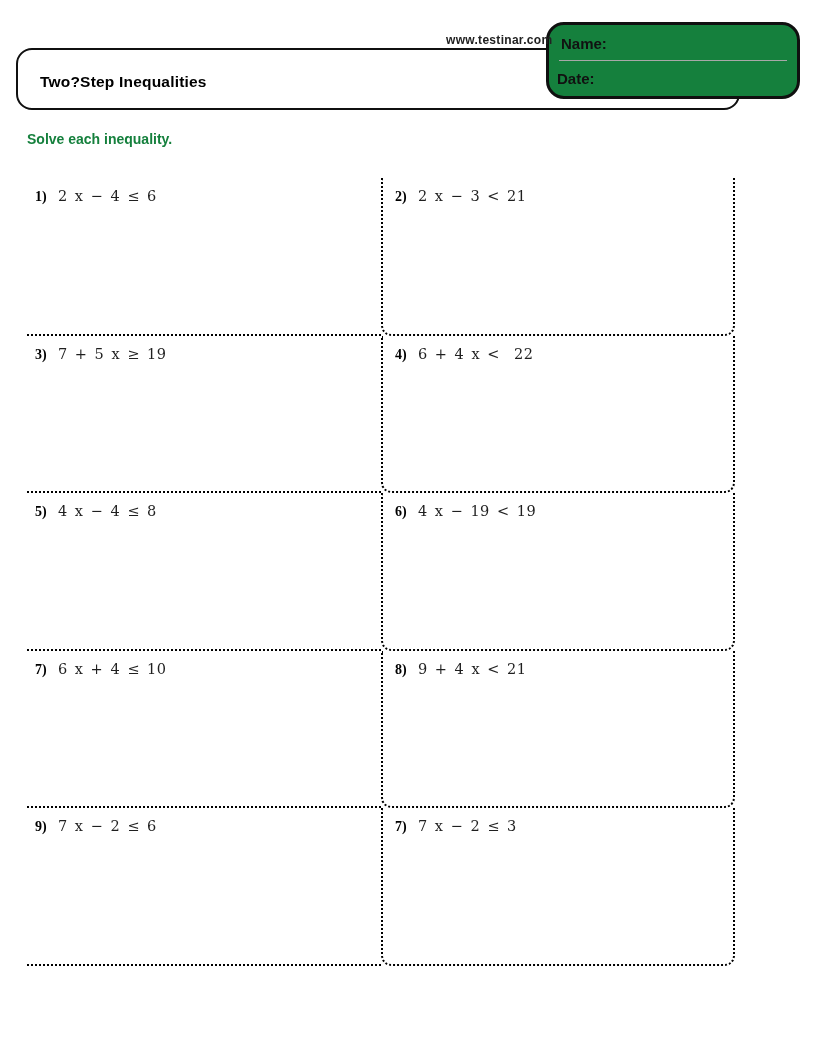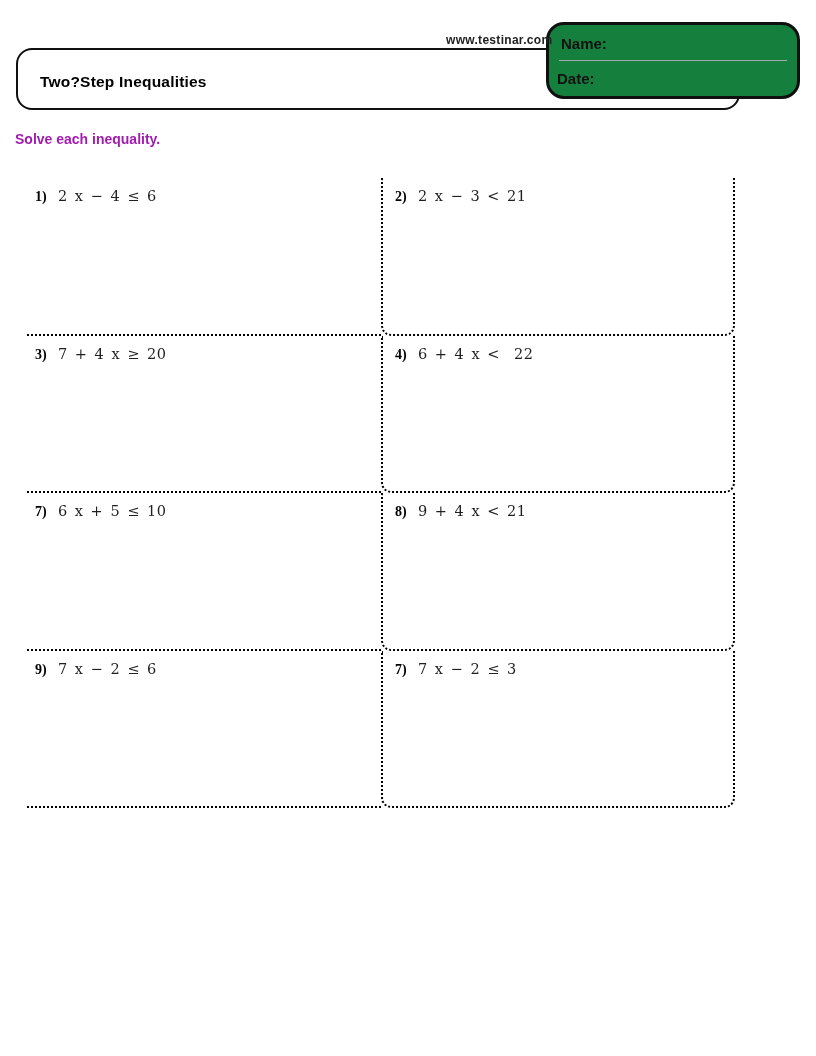--- a/index.html
+++ b/index.html
@@ -45,22 +45,22 @@
     padding: 10px 0 0 12px;
   }
   .namebox .sep {
     margin: 8px 10px 0 10px;
     border-top: 1px solid #a8a8a8;
   }
   .namebox .date-label { padding-top: 9px; padding-left: 8px; }
 
   
   .instruction {
-    position: absolute; left: 15px; top: 131px;
-    font-size: 14px; font-weight: bold; color: #a21caf;
+    position: absolute; left: 27px; top: 131px;
+    font-size: 14px; font-weight: bold; color: #15803d;
   }
 
   
   .grid {
     position: absolute; left: 27px; top: 178px;
     width: 708px;
   }
   .prow { display: flex; }
   .cell {
     width: 354px; height: 157.6px;
@@ -104,24 +104,28 @@
 </div>
 
 <div class="instruction">Solve each inequality.</div>
 
 <div class="grid">
     <div class="prow">
       <div class="cell left"><span class="pnum">1)</span><span class="pexpr">2 x − 4 ≤ 6</span></div>
       <div class="cell right"><span class="pnum">2)</span><span class="pexpr">2 x − 3 &lt; 21</span></div>
     </div>
     <div class="prow">
-      <div class="cell left"><span class="pnum">3)</span><span class="pexpr">7 + 4 x ≥ 20</span></div>
+      <div class="cell left"><span class="pnum">3)</span><span class="pexpr">7 + 5 x ≥ 19</span></div>
       <div class="cell right"><span class="pnum">4)</span><span class="pexpr">6 + 4 x &lt;  22</span></div>
     </div>
     <div class="prow">
-      <div class="cell left"><span class="pnum">7)</span><span class="pexpr">6 x + 5 ≤ 10</span></div>
+      <div class="cell left"><span class="pnum">5)</span><span class="pexpr">4 x − 4 ≤ 8</span></div>
+      <div class="cell right"><span class="pnum">6)</span><span class="pexpr">4 x − 19 &lt; 19</span></div>
+    </div>
+    <div class="prow">
+      <div class="cell left"><span class="pnum">7)</span><span class="pexpr">6 x + 4 ≤ 10</span></div>
       <div class="cell right"><span class="pnum">8)</span><span class="pexpr">9 + 4 x &lt; 21</span></div>
     </div>
     <div class="prow">
       <div class="cell left"><span class="pnum">9)</span><span class="pexpr">7 x − 2 ≤ 6</span></div>
       <div class="cell right"><span class="pnum">7)</span><span class="pexpr">7 x − 2 ≤ 3</span></div>
     </div>
   </div>
 
 </body></html>

